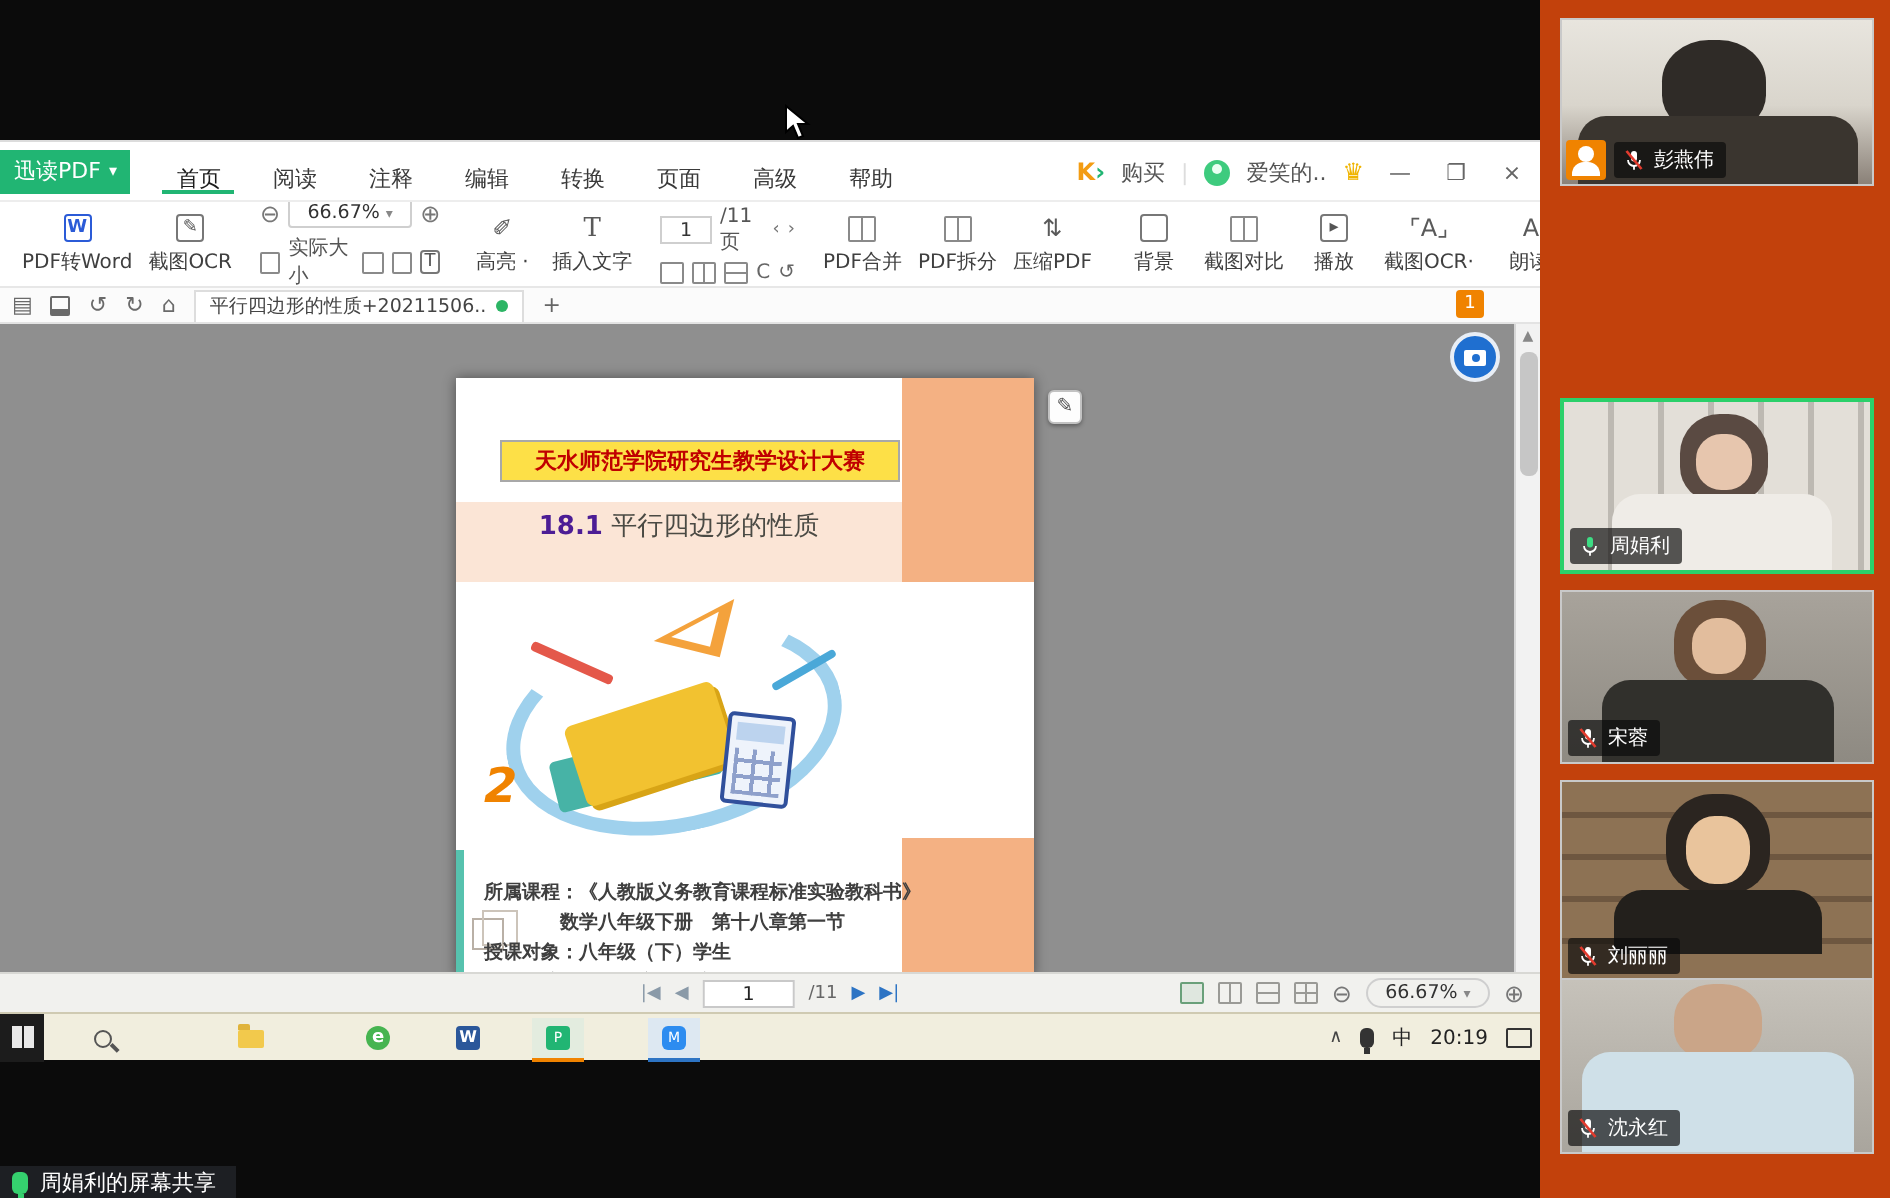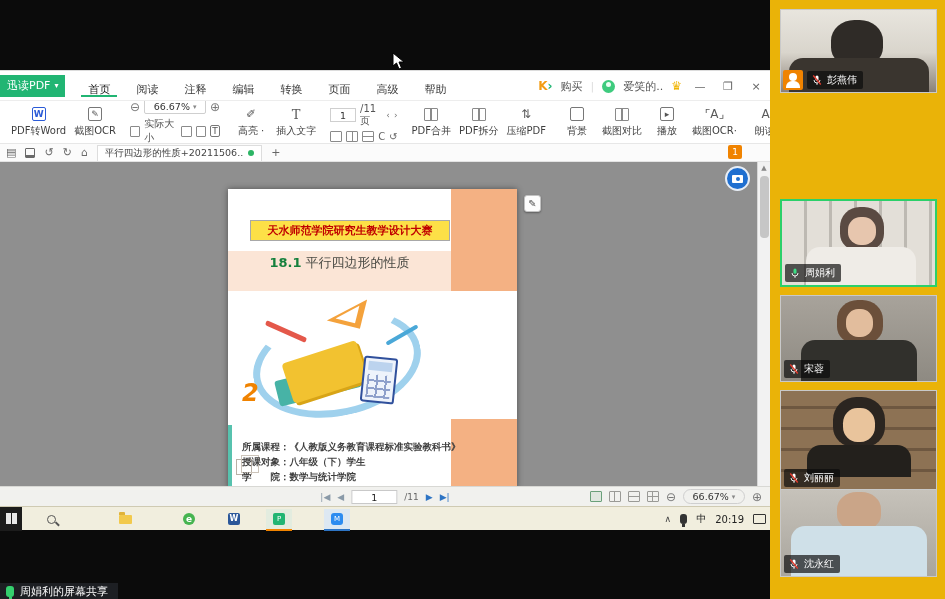--- a/index.html
+++ b/index.html
@@ -59,21 +59,21 @@
   .docarea { position:relative; height:324px; background:#8f8f8f; overflow:hidden; }
   .page { position:absolute; left:228px; top:27px; width:289px; height:300px; background:#fff; box-shadow:0 0 6px rgba(0,0,0,.45); overflow:hidden; }
   .orange-top { position:absolute; right:0; top:0; width:66px; height:102px; background:#f4b183; }
   .orange-bottom { position:absolute; right:0; top:230px; width:66px; height:70px; background:#f4b183; }
   .teal-strip { position:absolute; left:0; top:236px; width:4px; height:64px; background:#57c2ae; }
   .contest-box { position:absolute; left:22px; top:31px; width:200px; height:21px; border:1px solid #a8a8a8; background:#fde047;
     color:#c00000; font-weight:bold; font-size:11px; display:flex; align-items:center; justify-content:center; white-space:nowrap; overflow:hidden; }
   .band { position:absolute; left:0; top:62px; width:223px; height:40px; background:#fbe5d6; text-align:center; color:#4a4a44;
     font-family:"DejaVu Serif","Liberation Serif",serif; }
   .band .l1 { font-size:13px; margin-top:3px; }
-  .band .l1 .num { color:#15803d; font-weight:bold; font-family:"DejaVu Sans",sans-serif; }
+  .band .l1 .num { color:#4c1d95; font-weight:bold; font-family:"DejaVu Sans",sans-serif; }
   .band .l2 { font-size:12.5px; margin-top:1px; }
   .illus { position:absolute; left:6px; top:104px; width:215px; height:148px; }
   .swoosh { position:absolute; left:18px; top:18px; width:170px; height:105px; border:7px solid #8fc9ea; border-radius:50%; border-top-color:transparent; transform:rotate(-12deg); opacity:.85; }
   .bookY { position:absolute; left:52px; top:58px; width:78px; height:42px; background:#f2c230; border-radius:4px; transform:rotate(-18deg); box-shadow:2px 3px 0 #d8a416; }
   .bookT { position:absolute; left:42px; top:78px; width:84px; height:26px; background:#47b3a6; border-radius:3px; transform:rotate(-14deg); }
   .calc { position:absolute; left:128px; top:64px; width:34px; height:46px; background:#eef3fb; border:2px solid #30509c; border-radius:3px; transform:rotate(6deg); }
   .calc::before { content:""; position:absolute; left:3px; top:3px; right:3px; height:9px; background:#bcd3ee; }
   .calc::after { content:""; position:absolute; left:3px; top:16px; right:3px; bottom:3px;
     background:repeating-linear-gradient(0deg,#30509c 0 2px,transparent 2px 8px),repeating-linear-gradient(90deg,#30509c 0 2px,transparent 2px 9px); opacity:.5; }
   .tri { position:absolute; left:96px; top:2px; width:0; height:0; border-left:34px solid transparent; border-bottom:30px solid #f4a23c; transform:rotate(14deg); }
@@ -132,21 +132,21 @@
 
   
   .share-banner { position:absolute; left:0; top:583px; height:16px; background:#1d1f23; display:flex; align-items:center; gap:6px; padding:0 10px 0 6px; color:#fff; font-size:11px; overflow:hidden; }
   .mic-live { width:8px; height:11px; background:#35d06e; border-radius:3px; position:relative; }
   .mic-live::after { content:""; position:absolute; left:2.5px; bottom:-3px; width:3px; height:3px; background:#35d06e; }
 
   
   .cursor { position:absolute; left:392px; top:52px; z-index:50; }
 
   
-  .people { position:absolute; left:770px; top:0; width:175px; height:599px; background:#eab308; }
+  .people { position:absolute; left:770px; top:0; width:175px; height:599px; background:#c2410c; }
   .tile { position:absolute; left:10px; width:157px; height:84px; border:1px solid #c9c9c9; overflow:hidden; background:#333; }
   .tile.speaking { border:2px solid #2bd06a; }
   .scene { position:absolute; inset:0; }
   .head { position:absolute; border-radius:45% 45% 40% 40%; }
   .bodyshape { position:absolute; border-radius:14px 14px 0 0; }
   .nametag { position:absolute; left:3px; bottom:3px; background:rgba(10,10,10,.68); color:#fff; font-size:10px;
     display:flex; align-items:center; gap:4px; padding:2px 6px 2px 4px; border-radius:2px; white-space:nowrap; }
   .nametag.shift { left:26px; }
   .host-badge { position:absolute; left:2px; bottom:2px; width:20px; height:20px; background:#f08300; border-radius:2px; display:flex; align-items:center; justify-content:center; }
   .host-badge .person { width:8px; height:8px; background:#fff; border-radius:50%; position:relative; top:-3px; }
@@ -373,20 +373,21 @@
           <div class="pencil1"></div>
           <div class="pencil2"></div>
           <div class="bookT"></div>
           <div class="bookY"></div>
           <div class="calc"></div>
           <div class="digit2">2</div>
           <div class="cube c1"></div>
         </div>
         <div class="info">
           <div>所属课程：《人教版义务教育课程标准实验教科书》</div>
+          <div class="ind">数学八年级下册　第十八章第一节</div>
           <div>授课对象：八年级（下）学生</div>
           <div>学　　院：数学与统计学院</div>
         </div>
       </div>
       <div class="pencil-fab">✎</div>
       <div class="blue-fab">
           <span class="cam"></span>
         </div>
       <div class="vscroll">
         <span class="arr">▲</span>

